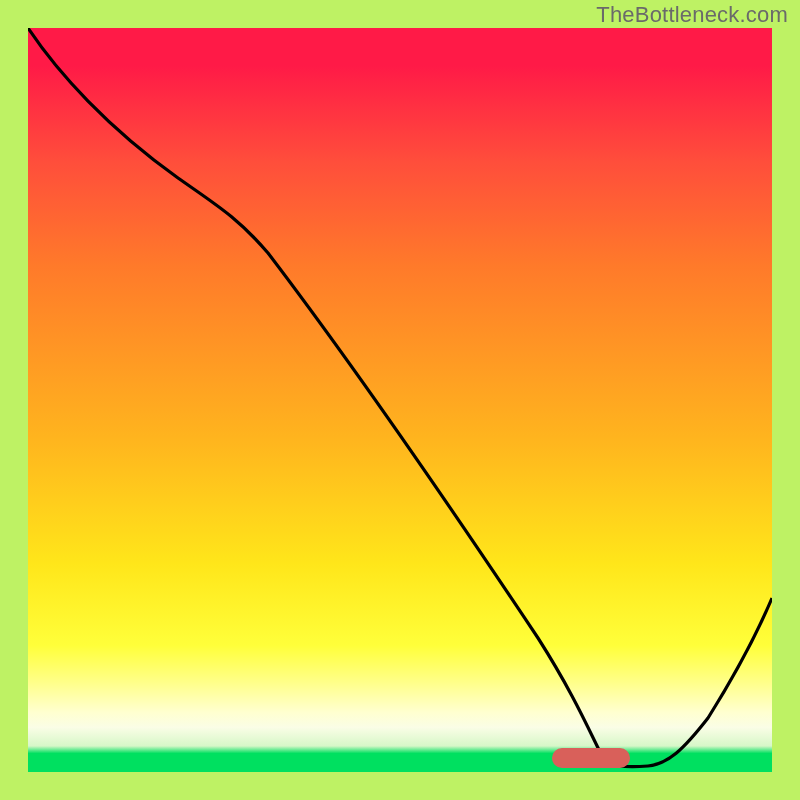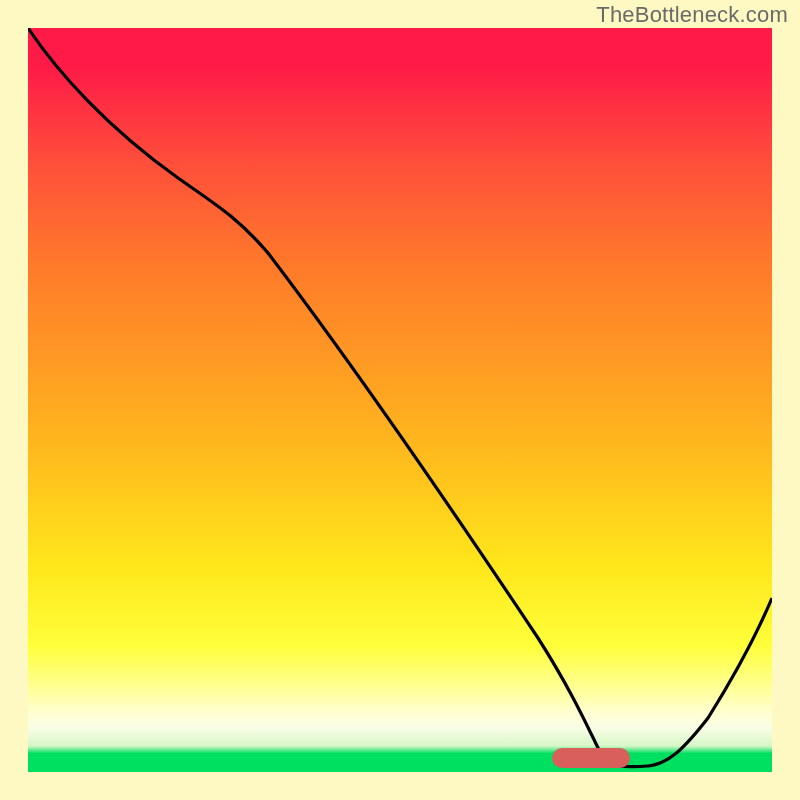--- a/index.html
+++ b/index.html
@@ -8,21 +8,21 @@
     width: 800px;
     height: 800px;
     background: #000;
     overflow: hidden;
     font-family: Arial, Helvetica, sans-serif;
   }
   .frame {
     position: relative;
     width: 800px;
     height: 800px;
-    background: #fef9c3;
+    background: #bef264;
   }
   .watermark {
     position: absolute;
     top: 2px;
     right: 12px;
     color: #6a6a6a;
     font-size: 22px;
     font-weight: 500;
     letter-spacing: 0.2px;
   }

